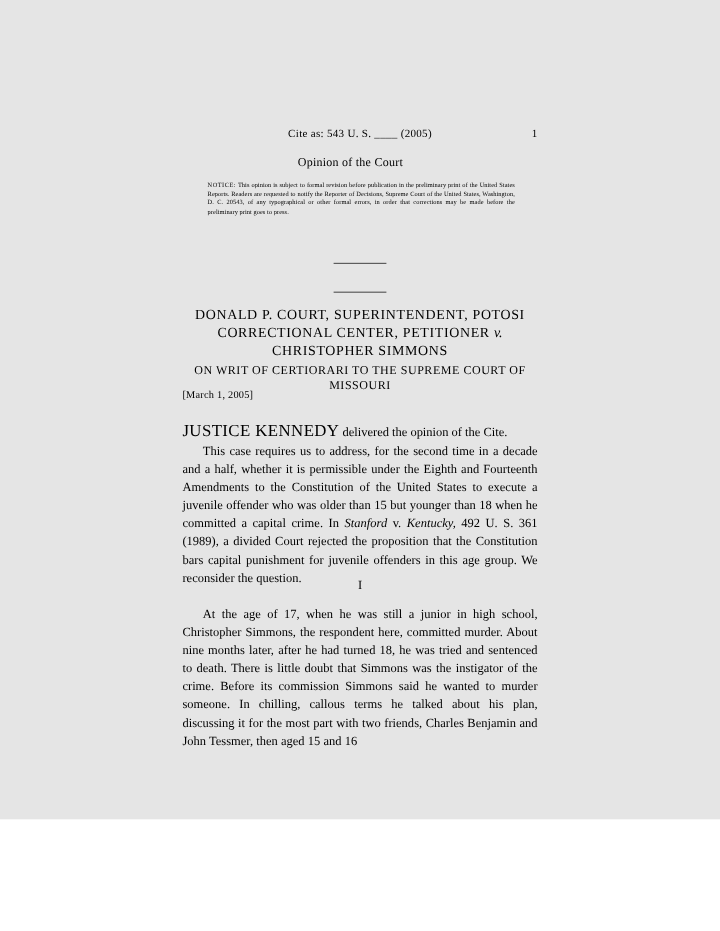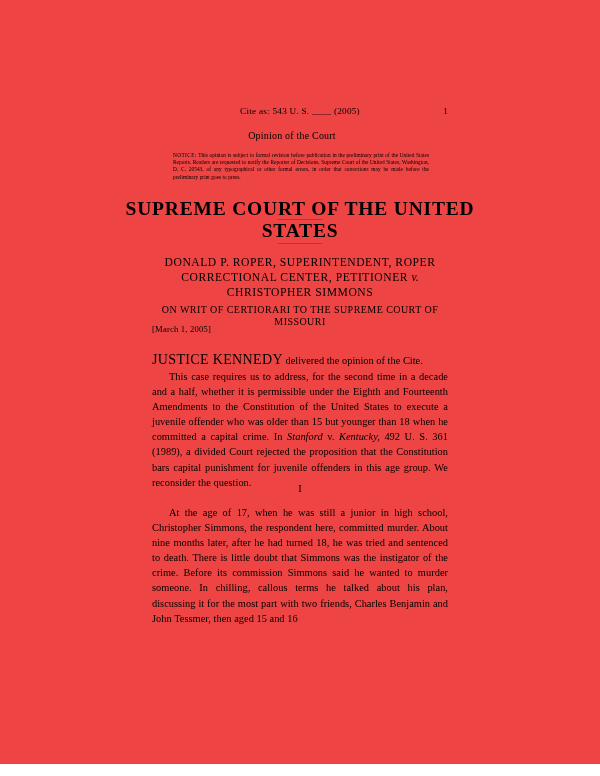--- a/index.html
+++ b/index.html
@@ -7,22 +7,22 @@
     padding: 0;
     background: #ffffff;
   }
   body {
     font-family: "Liberation Serif", "DejaVu Serif", serif;
     color: #000000;
   }
   .page {
     position: relative;
     width: 600px;
-    height: 764px;
-    background: #ef4444;
+    height: 683px;
+    background: #e5e5e5;
     overflow: hidden;
   }
 
   
   .running-head {
     position: absolute;
     left: 152px;
     top: 106px;
     width: 296px;
     height: 14px;
@@ -182,26 +182,25 @@
 
   <div class="running-head">
     <span class="cite">Cite as:  543 U. S. ____ (2005)</span>
     <span class="folio">1</span>
   </div>
 
   <div class="opinion-of-court">Opinion of the Court</div>
 
   <div class="notice"><span class="lead">NOTICE:</span><span> This opinion is subject to formal revision before publication in the preliminary print of the United States Reports.  Readers are requested to notify the Reporter of Decisions, Supreme Court of the United States, Washington, D. C. 20543, of any typographical or other formal errors, in order that corrections may be made before the preliminary print goes to press.</span></div>
 
-  <div class="court-title">SUPREME COURT OF THE UNITED STATES</div>
   <div class="rule rule-top"></div>
   <div class="rule rule-bottom"></div>
 
   <div class="caption">
-    <div>DONALD P. ROPER, SUPERINTENDENT, ROPER</div>
+    <div>DONALD P. COURT, SUPERINTENDENT, POTOSI</div>
     <div><span>CORRECTIONAL CENTER, PETITIONER </span><span class="vs">v.</span></div>
     <div>CHRISTOPHER SIMMONS</div>
   </div>
 
   <div class="writ">ON WRIT OF CERTIORARI TO THE SUPREME COURT OF MISSOURI</div>
   <div class="date-line">[March 1, 2005]</div>
 
   <div class="byline"><span class="indent"></span><span class="sc">JUSTICE KENNEDY</span><span> delivered the opinion of the Cite.</span></div>
 
   <div class="body-text p1"><span class="indent"></span><span>This case requires us to address, for the second time in a decade and a half, whether it is permissible under the Eighth and Fourteenth Amendments to the Constitution of the United States to execute a juvenile offender who was older than 15 but younger than 18 when he committed a capital crime.  In </span><i>Stanford</i><span> v. </span><i>Kentucky,</i><span> 492 U. S. 361 (1989), a divided Court rejected the proposition that the Constitution bars capital punishment for juvenile offenders in this age group.  We reconsider the question.</span></div>

